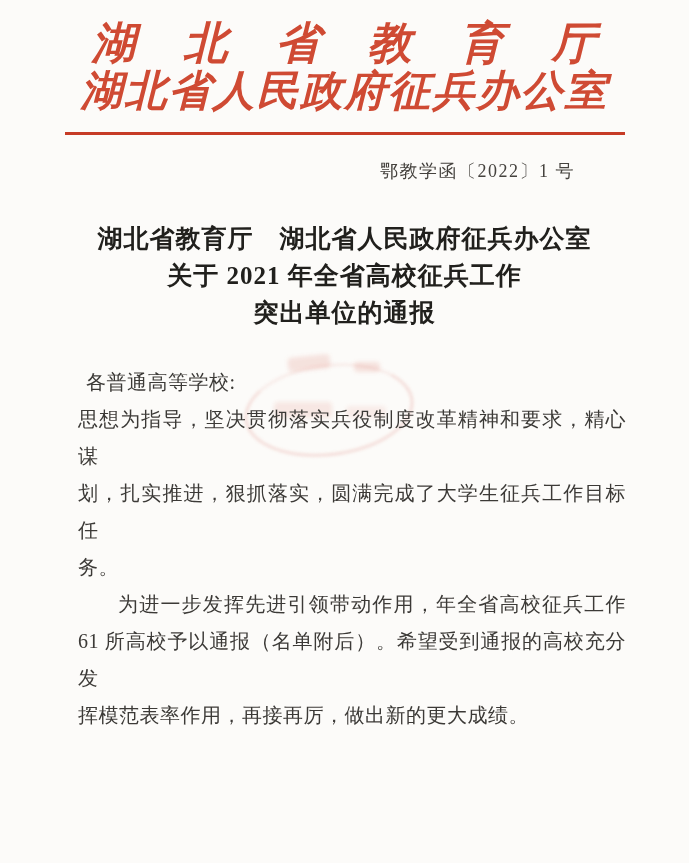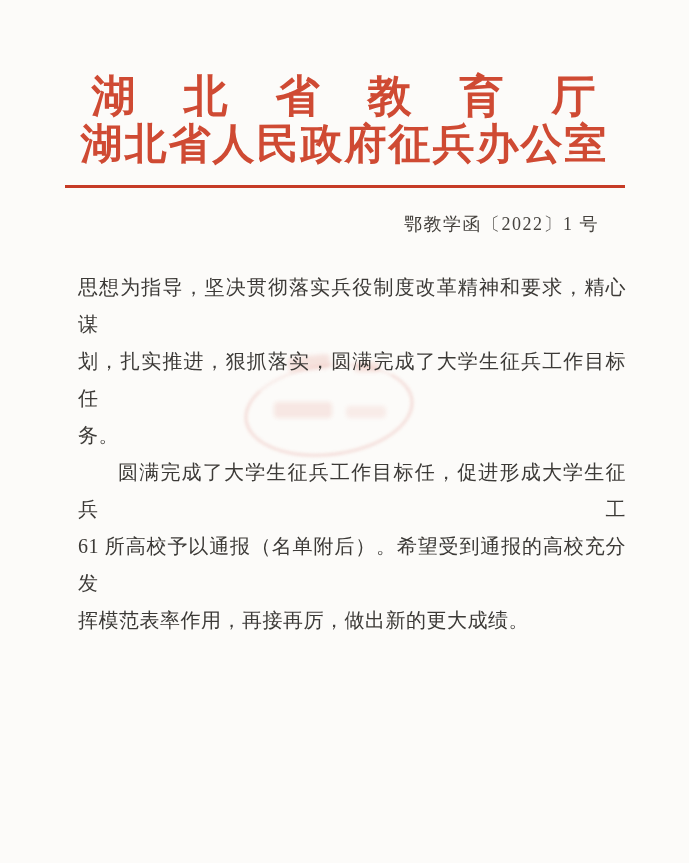--- a/index.html
+++ b/index.html
@@ -8,30 +8,30 @@
     width:689px; height:863px;
     background:#fcfbf9;
     font-family:"Liberation Serif","DejaVu Serif",serif;
     color:#3c3a37;
     position:relative;
     overflow:hidden;
   }
   .page { position:absolute; inset:0; }
 
   
-  .letterhead { padding-top:72px; text-align:center; font-weight:bold; }
+  .letterhead { padding-top:19px; text-align:center; font-weight:bold;font-style:italic; }
   .org-line1 { font-size:44px; line-height:1.12; letter-spacing:2px; }
   .org-line2 { font-size:42px; line-height:1.12; margin-top:0; letter-spacing:2px; }
 
   .red-divider { width:560px; height:3px; margin:17px auto 0 auto; }
 
   .doc-number {
     margin-top:24px;
     text-align:right;
-    padding-right:90px;
+    padding-right:114px;
     font-size:18px;
     letter-spacing:1.5px;
     color:#45423e;
   }
 
   .doc-title {
     margin-top:37px;
     text-align:center;
     font-weight:bold;
     color:#21201d;
@@ -76,38 +76,44 @@
 
   <div class="letterhead" style="color:#cf4a33;">
     <div class="org-line1">湖　北　省　教　育　厅</div>
     <div class="org-line2">湖北省人民政府征兵办公室</div>
   </div>
 
   <div class="red-divider" style="background:#c63b26;"></div>
 
   <div class="doc-number">鄂教学函〔2022〕1 号</div>
 
+  <div class="doc-title">
+    <div>湖北省教育厅　湖北省人民政府征兵办公室</div>
+    <div>关于 2021 年全省高校征兵工作</div>
+    <div>突出单位的通报</div>
+  </div>
 
   <div class="stamp">
     <div class="stamp-arc"></div>
     <div class="stamp-blob b1"></div>
     <div class="stamp-blob b2"></div>
     <div class="stamp-blob b3"></div>
     <div class="stamp-blob b4"></div>
   </div>
 
   <div class="body-block">
+    <div class="salutation">各普通高等学校:</div>
 
     <div>
       <div class="line">思想为指导，坚决贯彻落实兵役制度改革精神和要求，精心谋</div>
       <div class="line">划，扎实推进，狠抓落实，圆满完成了大学生征兵工作目标任</div>
       <div class="line end">务。</div>
     </div>
 
     <div>
-      <div class="line first">圆满完成了大学生征兵工作目标任，促进形成大学生征兵工</div>
+      <div class="line first">为进一步发挥先进引领带动作用，年全省高校征兵工作</div>
       <div class="line">61 所高校予以通报（名单附后）。希望受到通报的高校充分发</div>
       <div class="line end">挥模范表率作用，再接再厉，做出新的更大成绩。</div>
     </div>
 
   </div>
 
 </div>
 
 </body></html>

